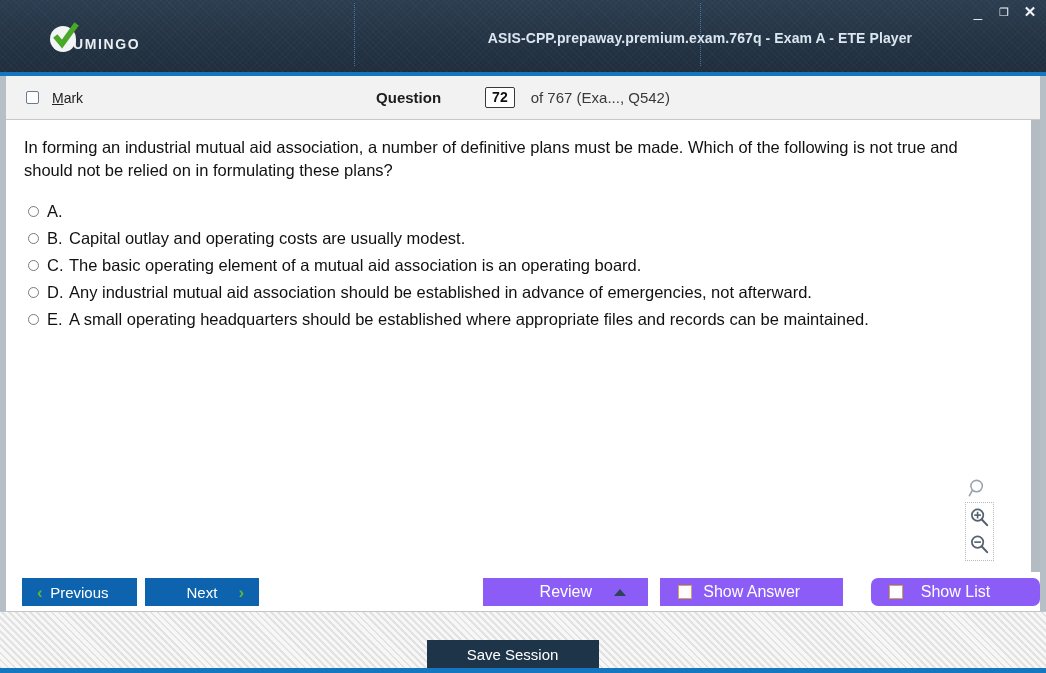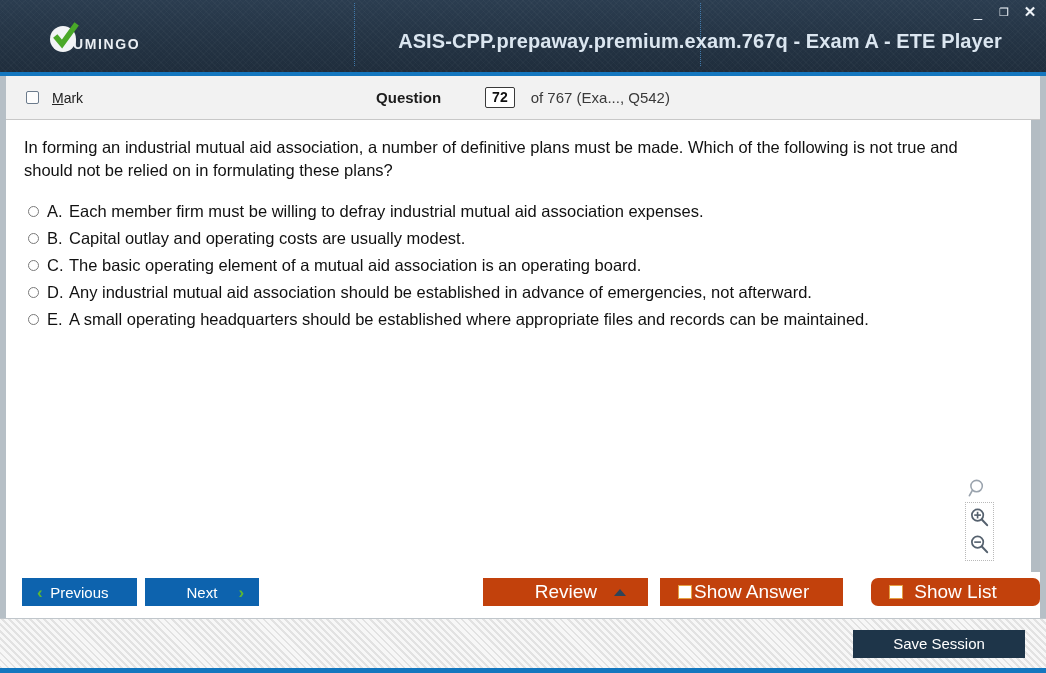--- a/index.html
+++ b/index.html
@@ -76,21 +76,21 @@
     font-family: "Liberation Sans", sans-serif;
   }
 
   .title-text {
     position: absolute;
     left: 354px;
     width: 692px;
     top: 30px;
     text-align: center;
     color: #dbe6f0;
-    font-size: 20px;
+    font-size: 14px;
     font-weight: bold;
     letter-spacing: 0.1px;
     white-space: nowrap;
   }
 
   .wincontrols {
     position: absolute;
     top: 4px;
     right: 8px;
     display: flex;
@@ -261,22 +261,22 @@
     width: 118px;
     position: relative;
   }
   .btn-prev { margin-left: 16px; }
   .btn-next { margin-left: 8px; }
   .chev { color: #5eb832; font-size: 17px; font-weight: bold; line-height: 1; }
   .btn-prev .chev { position: absolute; left: 15px; }
   .btn-next .chev { position: absolute; right: 15px; }
 
   .btn-orange {
-    background: #c2410c;
-    font-size: 19px;
+    background: #8b5cf6;
+    font-size: 16px;
     color: #ffffff;
     position: relative;
   }
   .btn-review { width: 170px; margin-left: 224px; }
   .tri-up {
     position: absolute;
     right: 22px;
     width: 0; height: 0;
     border-left: 6px solid transparent;
     border-right: 6px solid transparent;
@@ -290,31 +290,32 @@
     width: 14px; height: 14px;
     background: #ffffff;
     border: 1px solid #e4a044;
   }
 
   
   .statusbar {
     position: absolute;
     left: -6px; right: -6px;
     bottom: -5px;
-    height: 55px;
+    height: 62px;
     background-color: #f0f0f0;
     background-image: repeating-linear-gradient(45deg,
         #e2e2e2 0 2px, #f7f7f7 2px 5px);
     border-top: 1px solid #c0c6cb;
     border-bottom: 5px solid #1477bf;
     display: flex;
     align-items: center;
     justify-content: flex-end;
     padding-right: 21px;
     gap: 12px;
+    flex-direction: column;
   }
   .btn-dark {
     background: #1e3549;
     color: #ffffff;
     font-size: 15px;
     height: 28px;
     width: 172px;
     border: 0;
     cursor: pointer;
     display: flex;
@@ -364,21 +365,20 @@
     </div>
   </div>
 
   <div class="content">
     <div class="qtext">In forming an industrial mutual aid association, a number of definitive plans must be made. Which of the following is not true and should not be relied on in formulating these plans?</div>
 
     <div class="options">
       <label class="opt">
         <span class="radio"></span>
         <span class="opt-letter">A.</span>
-        <span class="opt-text">Each member firm must be willing to defray industrial mutual aid association expenses.</span>
       </label>
       <label class="opt">
         <span class="radio"></span>
         <span class="opt-letter">B.</span>
         <span class="opt-text">Capital outlay and operating costs are usually modest.</span>
       </label>
       <label class="opt">
         <span class="radio"></span>
         <span class="opt-letter">C.</span>
         <span class="opt-text">The basic operating element of a mutual aid association is an operating board.</span>

